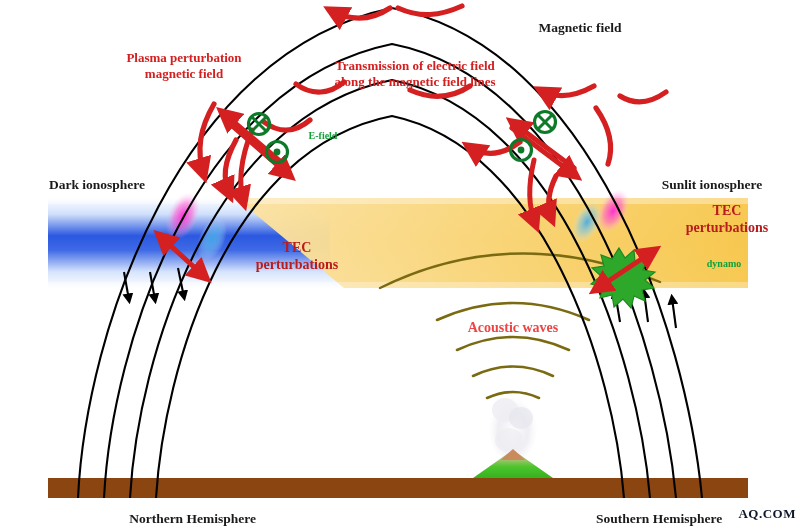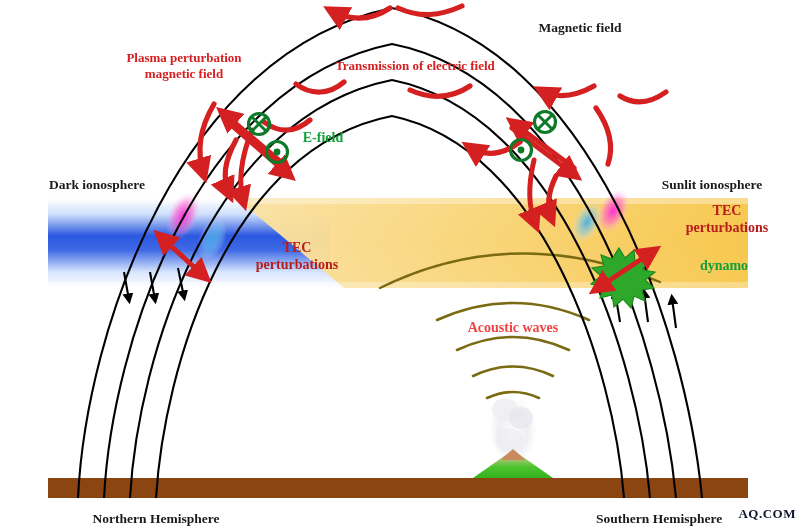--- a/index.html
+++ b/index.html
@@ -3,21 +3,21 @@
 <meta charset="utf-8">
 <style>
   html,body{margin:0;padding:0;background:#ffffff;}
   body{width:800px;height:530px;overflow:hidden;
        font-family:"Liberation Sans",sans-serif;}
   #stage{position:relative;width:800px;height:530px;background:#fff;font-family:Liberation Serif, serif;}
   svg#art{position:absolute;left:0;top:0;width:800px;height:530px;}
   .lbl{position:absolute;font-weight:bold;line-height:1.2;text-align:center;}
   .lbl-black{color:#1a1a1a;font-size:13.5px;}
   .lbl-red{color:#d42020;font-size:13px;}
-  .lbl-green{color:#13a03a;font-size:14px;}
+  .lbl-green{color:#13a03a;font-size:10px;}
   .lbl-mag{color:#b91c1c;font-size:14px;}
   .lbl-olive{color:#ef4444;font-size:14px;}
   #wm{position:absolute;right:4px;bottom:8px;color:#0f172a;
       font-size:13px;font-weight:bold;letter-spacing:.5px;}
 </style>
 </head>
 <body>
 
 <div id="stage">
 
@@ -197,20 +197,21 @@
 
   <div class="lbl lbl-black" style="left:500px;top:20px;width:160px;">Magnetic field</div>
 
   <div class="lbl lbl-red" style="left:104px;top:50px;width:160px;text-align:center;">
     <div>Plasma perturbation</div>
     <div>magnetic field</div>
   </div>
 
   <div class="lbl lbl-red" style="left:290px;top:38px;width:250px;margin-top:20px;">
     <div>Transmission of electric field</div>
+    <div>along the magnetic field lines</div>
   </div>
 
   <div class="lbl lbl-green" style="left:288px;top:130px;width:70px;">E-field</div>
 
   <div class="lbl lbl-black" style="left:22px;top:177px;width:150px;">Dark ionosphere</div>
 
   <div class="lbl lbl-black" style="left:636px;top:177px;width:152px;">Sunlit ionosphere</div>
 
   <div class="lbl lbl-mag" style="left:222px;top:240px;width:150px;">
     <div>TEC</div>
@@ -221,18 +222,18 @@
     <div>TEC</div>
     <div>perturbations</div>
   </div>
 
   <div class="lbl lbl-green" style="left:664px;top:258px;width:120px;">
     <div>dynamo</div>
   </div>
 
   <div class="lbl lbl-olive" style="left:438px;top:320px;width:150px;">Acoustic waves</div>
 
-  <div class="lbl lbl-black" style="left:56px;top:511px;width:200px;text-align:center;">Northern Hemisphere</div>
+  <div class="lbl lbl-black" style="left:56px;top:511px;width:200px;text-align:right;">Northern Hemisphere</div>
 
   <div class="lbl lbl-black" style="left:596px;top:511px;width:210px;text-align:left;">Southern Hemisphere</div>
 
   <div id="wm">AQ.COM</div>
 </div>
 
 </body></html>

